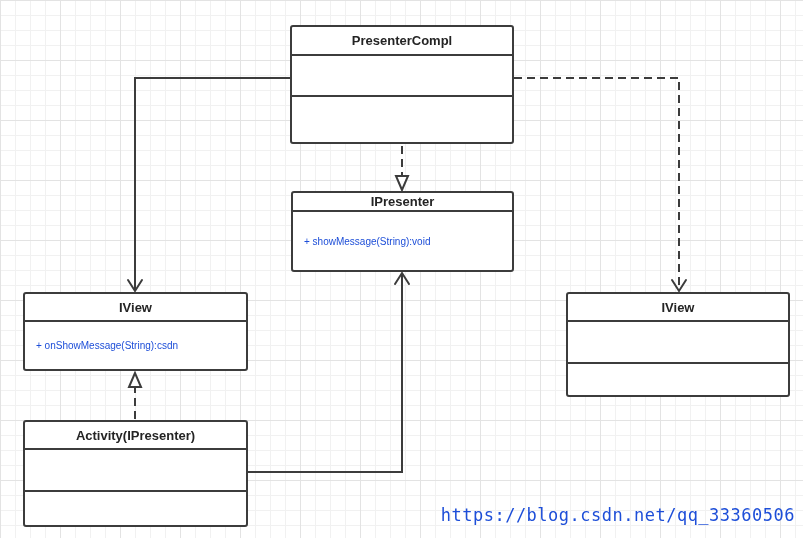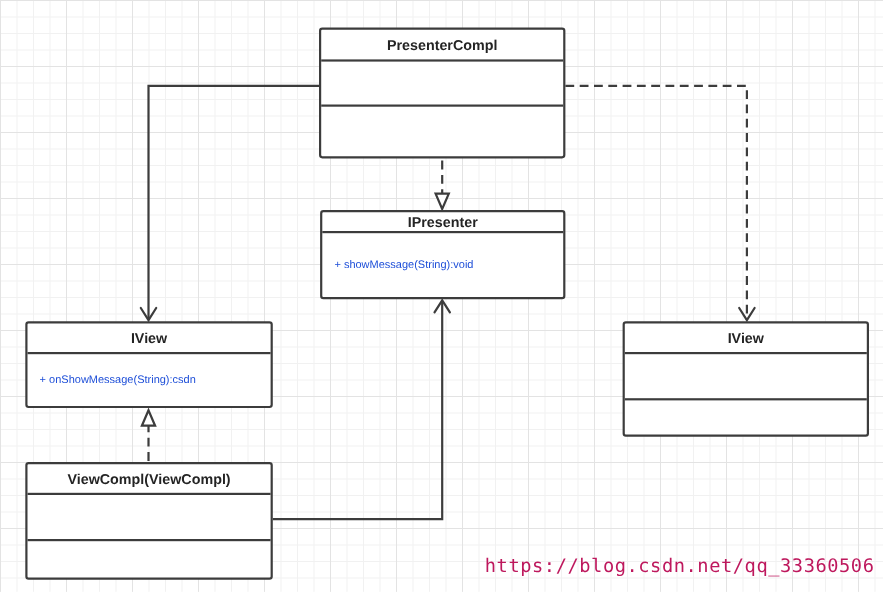--- a/index.html
+++ b/index.html
@@ -62,21 +62,21 @@
   #model      { left: 566px; top: 292px; width: 224px; height: 105px; }
   #model      .uml-title { height: 26px; }
   #model      .attrs { height: 42px; }
 
   .watermark {
     position: absolute;
     right: 8px; bottom: 13px;
     font-family: "DejaVu Sans Mono", monospace;
     font-size: 17px;
     letter-spacing: 0.5px;
-    color: #be185d;
+    color: #1d4ed8;
     white-space: nowrap;
   }
 </style>
 </head>
 <body>
 
 <svg id="edges" viewBox="0 0 803 538" xmlns="http://www.w3.org/2000/svg">
     <g>
       <polyline points="290,78 135,78 135,291" fill="none" stroke="#3c3c3c" stroke-width="2"></polyline>
       <path d="M 128 280 L 135 291 L 142 280" fill="none" stroke="#3c3c3c" stroke-width="2" stroke-linecap="round"></path>
@@ -113,21 +113,21 @@
 </div>
 
 <div class="uml-class" id="iview">
   <div class="uml-title">IView</div>
   <div class="compartment grow">
     <div class="ops-text">+ onShowMessage(String):csdn</div>
   </div>
 </div>
 
 <div class="uml-class" id="activity">
-  <div class="uml-title">ViewCompl(ViewCompl)</div>
+  <div class="uml-title">Activity(IPresenter)</div>
   <div class="compartment attrs"></div>
   <div class="compartment grow"></div>
 </div>
 
 <div class="uml-class" id="model">
   <div class="uml-title">IView</div>
   <div class="compartment attrs"></div>
   <div class="compartment grow"></div>
 </div>
 

